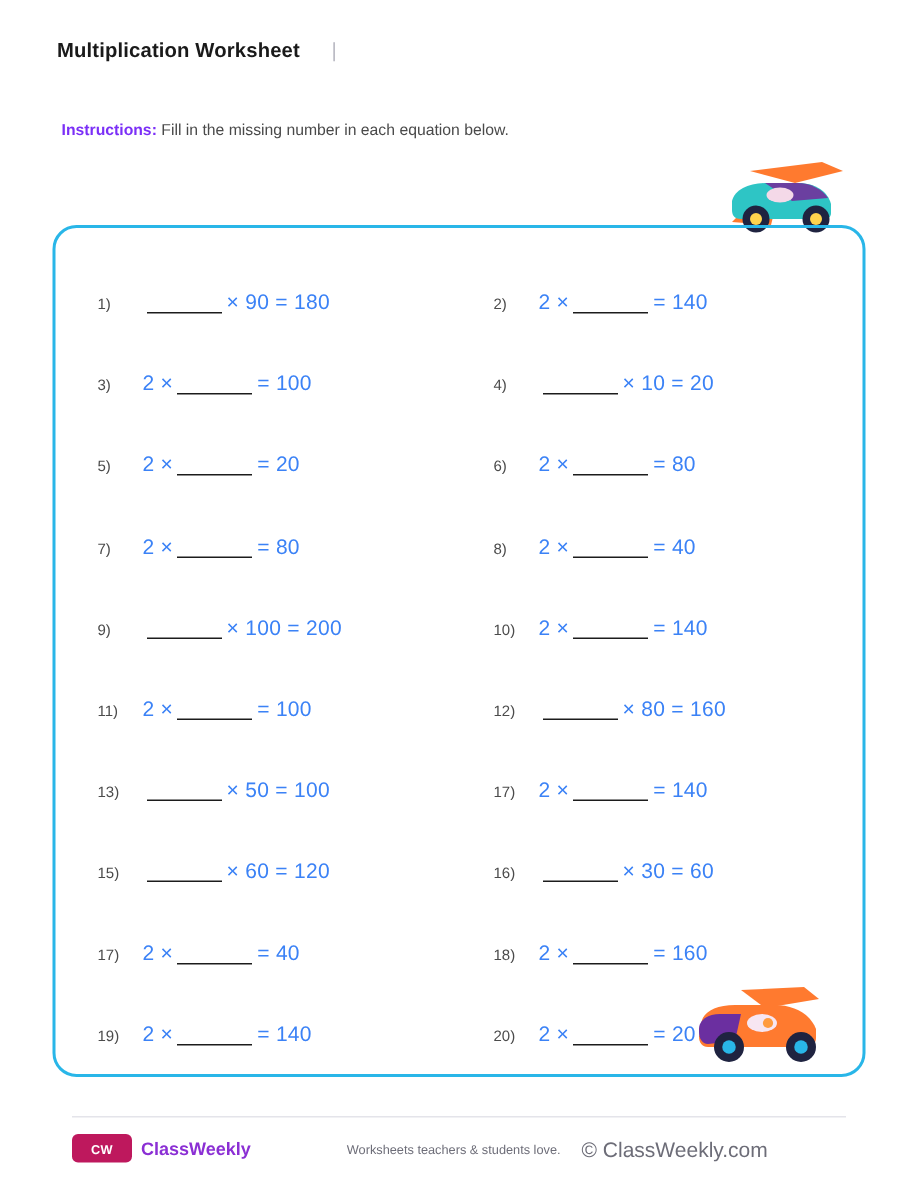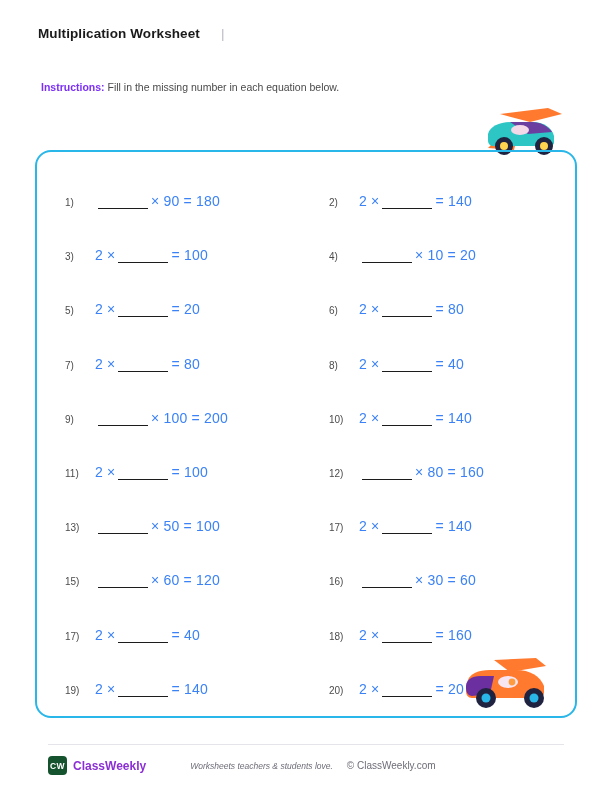--- a/index.html
+++ b/index.html
@@ -128,47 +128,46 @@
   }
   .footer {
     position: absolute;
     left: 48px;
     top: 756px;
     width: 516px;
     display: flex;
     align-items: center;
   }
   .logo-badge {
-    width: 19px;
+    width: 40px;
     height: 19px;
     border-radius: 4px;
-    background: #14532d;
+    background: #be185d;
     color: #fff;
     font-size: 8.5px;
     font-weight: bold;
     display: flex;
     align-items: center;
     justify-content: center;
     letter-spacing: 0.3px;
   }
   .logo-text {
     margin-left: 6px;
     font-size: 12px;
     font-weight: bold;
     color: #8b2fd4;
   }
   .footer-tag {
-    margin-left: 44px;
+    margin-left: 64px;
     font-size: 8.5px;
     color: #6d6d78;
-    font-style: italic;
   }
   .footer-copy {
     margin-left: 14px;
-    font-size: 10px;
+    font-size: 14px;
     color: #6d6d78;
   }
 
   
   .car {
     position: absolute;
     pointer-events: none;
   }
   .car-top { left: 470px; top: 104px; }
   .car-bottom { left: 450px; top: 652px; }

